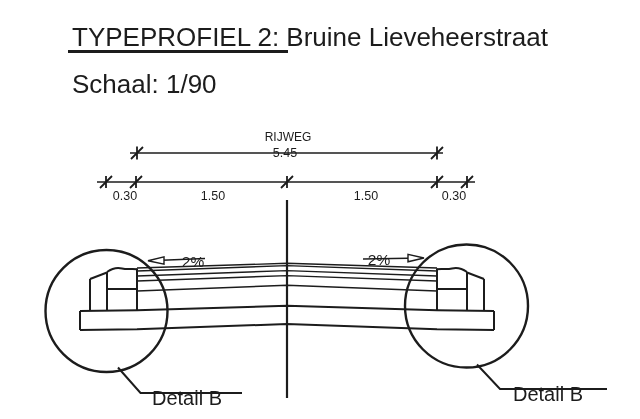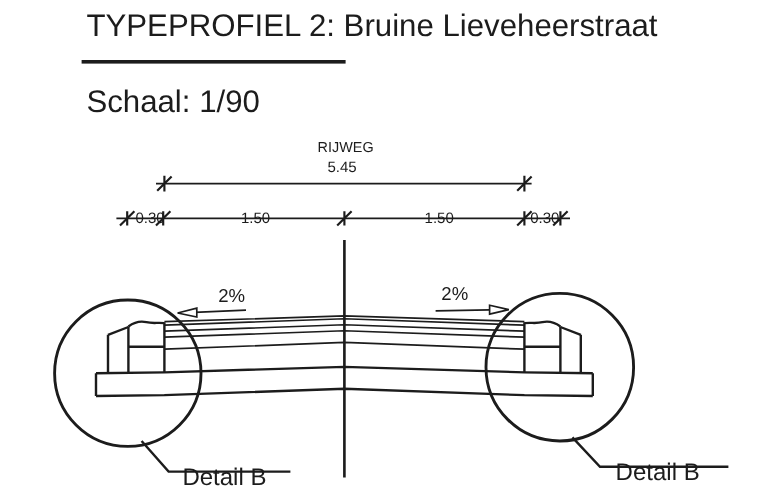--- a/index.html
+++ b/index.html
@@ -3,22 +3,22 @@
 <meta charset="utf-8">
 <style>
   html,body{margin:0;padding:0;}
   body{
     width:640px;height:419px;position:relative;overflow:hidden;
     background:#ffffff;
     font-family:"Liberation Sans","DejaVu Sans",sans-serif;
     color:#1c1c1c;
   }
   .abs{position:absolute;white-space:nowrap;line-height:1;}
-  .ctr{transform:translateX(-50%);}
-  .title{left:72px;top:8px;font-size:26px;}
+  .ctr{transform:translateX(-50%);margin-top:14px;}
+  .title{left:72px;top:24px;font-size:26px;}
   .title-underline{left:68px;top:50px;width:220px;height:3px;background:#1c1c1c;}
   .scale{left:72px;top:71px;font-size:26px;}
   .dim{font-size:12.5px;}
   .rijweg{left:288px;top:117px;font-size:12px;}
   .d300{left:285px;top:133px;}
   .seg{top:176px;}
   .seg0{left:125px;} .seg1{left:213px;} .seg2{left:366px;} .seg3{left:454px;}
   .pct{font-size:15.5px;}
   .pctL{left:193px;top:240px;}
   .pctR{left:379px;top:238px;}

